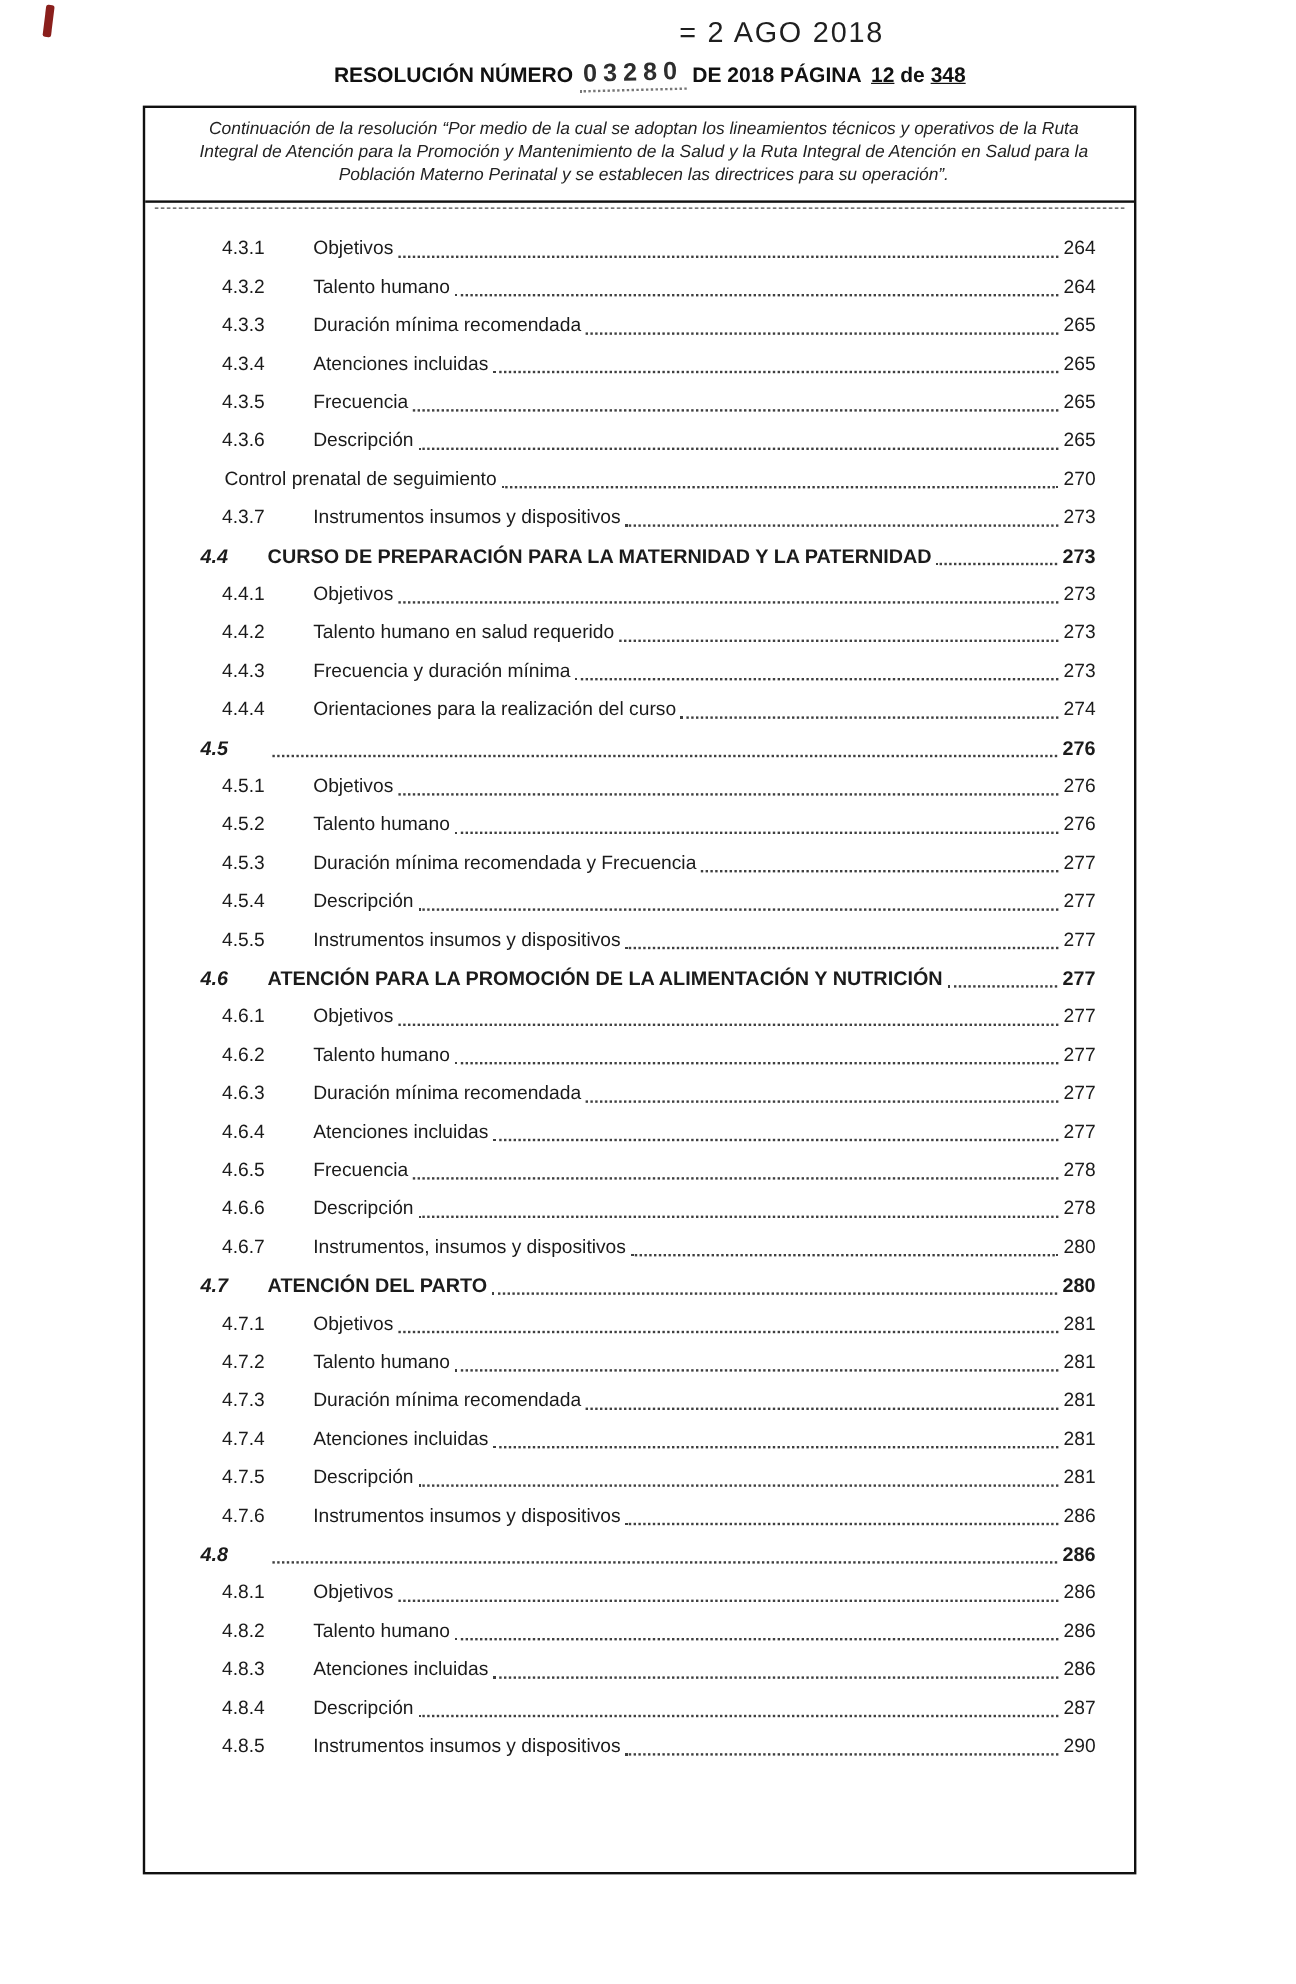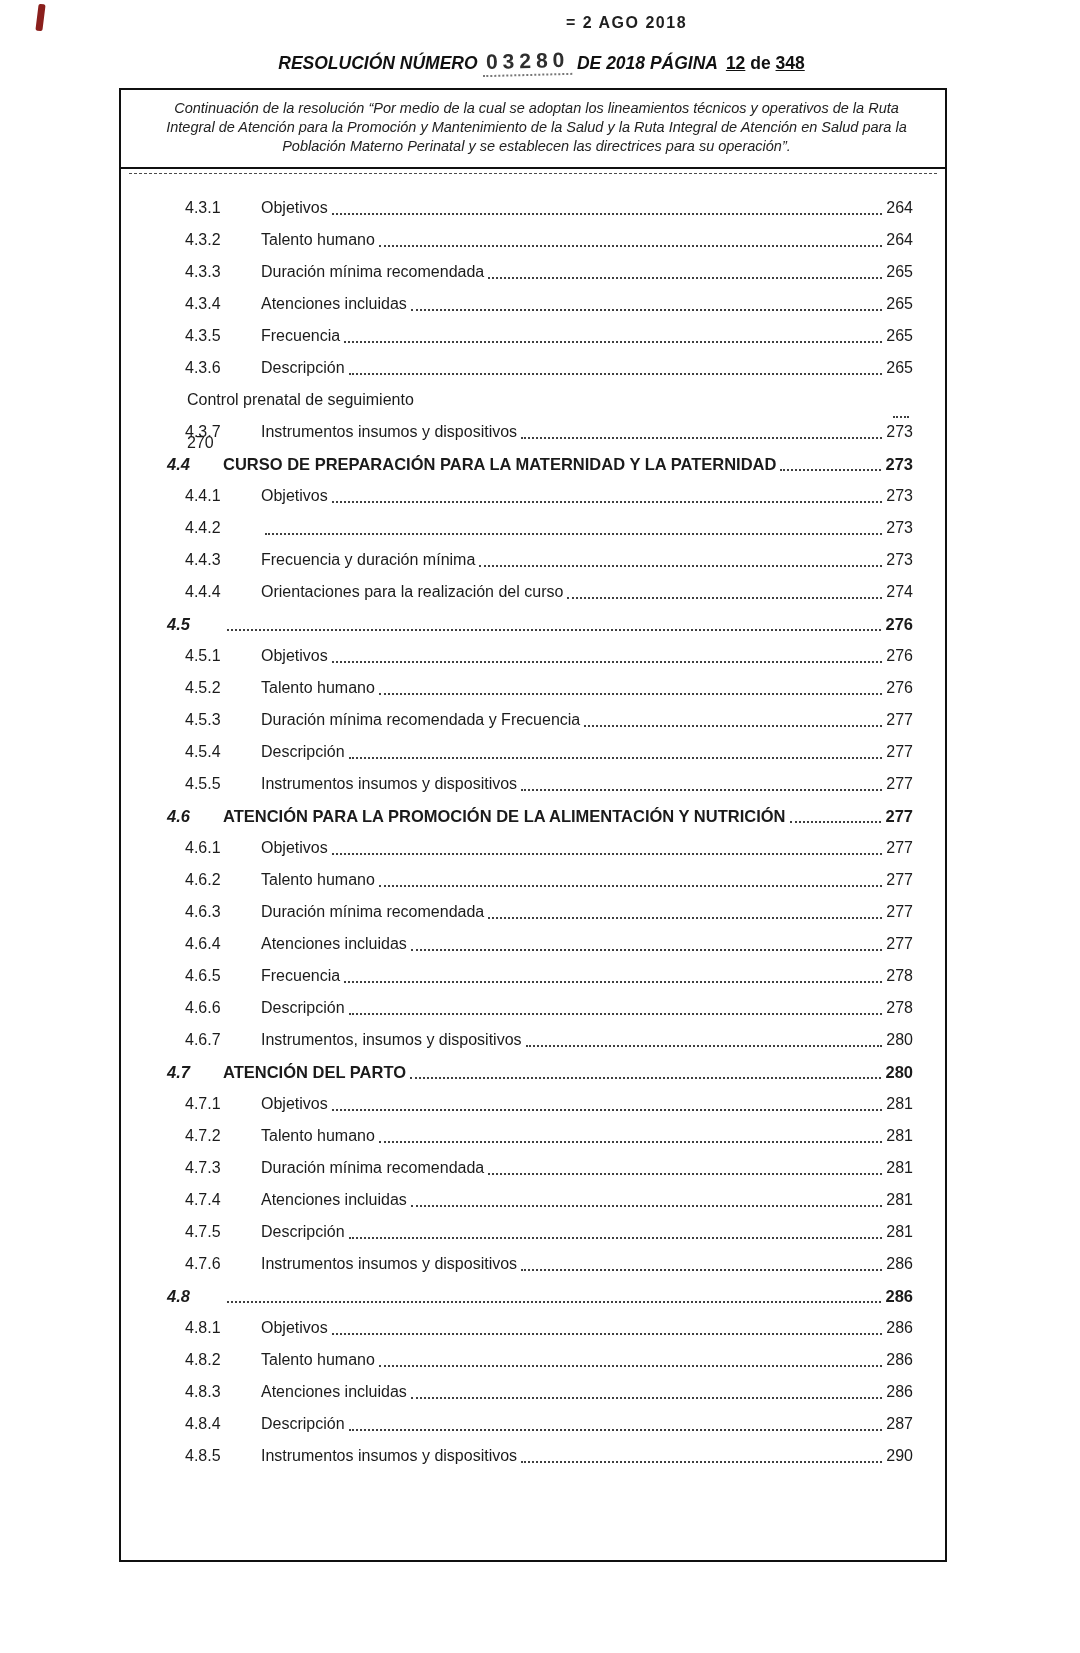--- a/index.html
+++ b/index.html
@@ -18,30 +18,30 @@
     position:absolute; left:37px; top:4px;
     width:7px; height:27px;
     background:#8a1f1c;
     transform:rotate(7deg);
     border-radius:2px;
   }
 
   
   .stamp-date {
     position:absolute; left:566px; top:14px;
-    font-size:16px; font-weight:700; letter-spacing:1.5px;
+    font-size:24px; font-weight:400; letter-spacing:1.5px;
     color:#1f1f1f; white-space:nowrap;
   }
   .res-line {
     position:absolute; top:50px; left:0; width:100%;
     text-align:center;
     font-size:17.5px; font-weight:bold; color:#111;
     white-space:nowrap;
   }
-  .res-line .seg { margin:0 3px;font-style:italic; }
+  .res-line .seg { margin:0 3px; }
   .stamp-num {
     display:inline-block;
     font-size:21px; font-weight:600; letter-spacing:5px;
     color:#2e2e2e;
     transform:rotate(-1.5deg) translateY(-1px);
     border-bottom:2px dotted #777;
     padding:0 3px 1px 3px;
     margin:0 2px;
   }
   .u { text-decoration:underline; }
@@ -86,21 +86,21 @@
     border-bottom:2px dotted #3f3f3f;
     margin:0 4px 9px 4px;
     min-width:16px;
     height:0;
   }
   .row .page-num { flex:none; }
   .l2 { margin-left:18px; }
   .l2 .num { width:76px; }
   .l1 { font-weight:bold; font-size:16.5px; }
   .l1 .num { width:56px;font-style:italic; }
-  .special { margin-left:20px;flex-direction:column; }
+  .special { margin-left:20px; }
 </style>
 </head>
 <body>
 
 <div class="page">
 
   <div class="pen-mark"></div>
 
   <div class="stamp-date">= 2 AGO 2018</div>
 
@@ -180,20 +180,21 @@
 
   <div class="row l2">
     <span class="num">4.4.1</span>
     <span class="title">Objetivos</span>
     <span class="dots"></span>
     <span class="page-num">273</span>
   </div>
 
   <div class="row l2">
     <span class="num">4.4.2</span>
+    <span class="title">Talento humano en salud requerido</span>
     <span class="dots"></span>
     <span class="page-num">273</span>
   </div>
 
   <div class="row l2">
     <span class="num">4.4.3</span>
     <span class="title">Frecuencia y duración mínima</span>
     <span class="dots"></span>
     <span class="page-num">273</span>
   </div>

